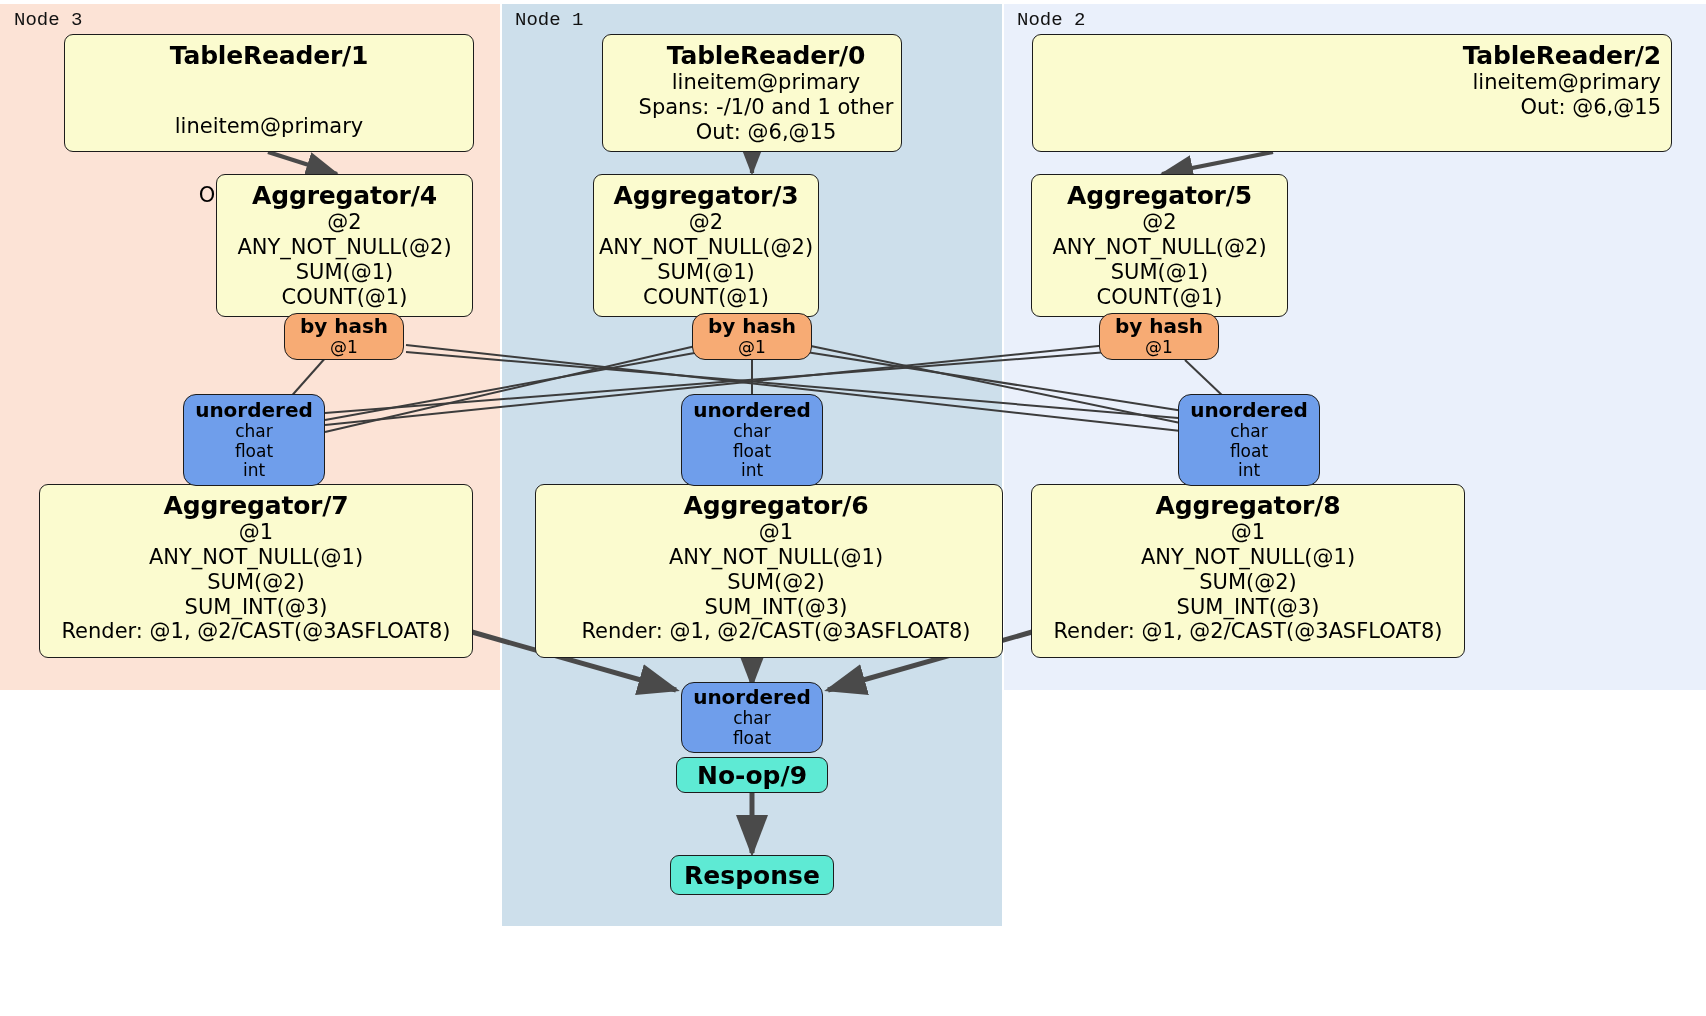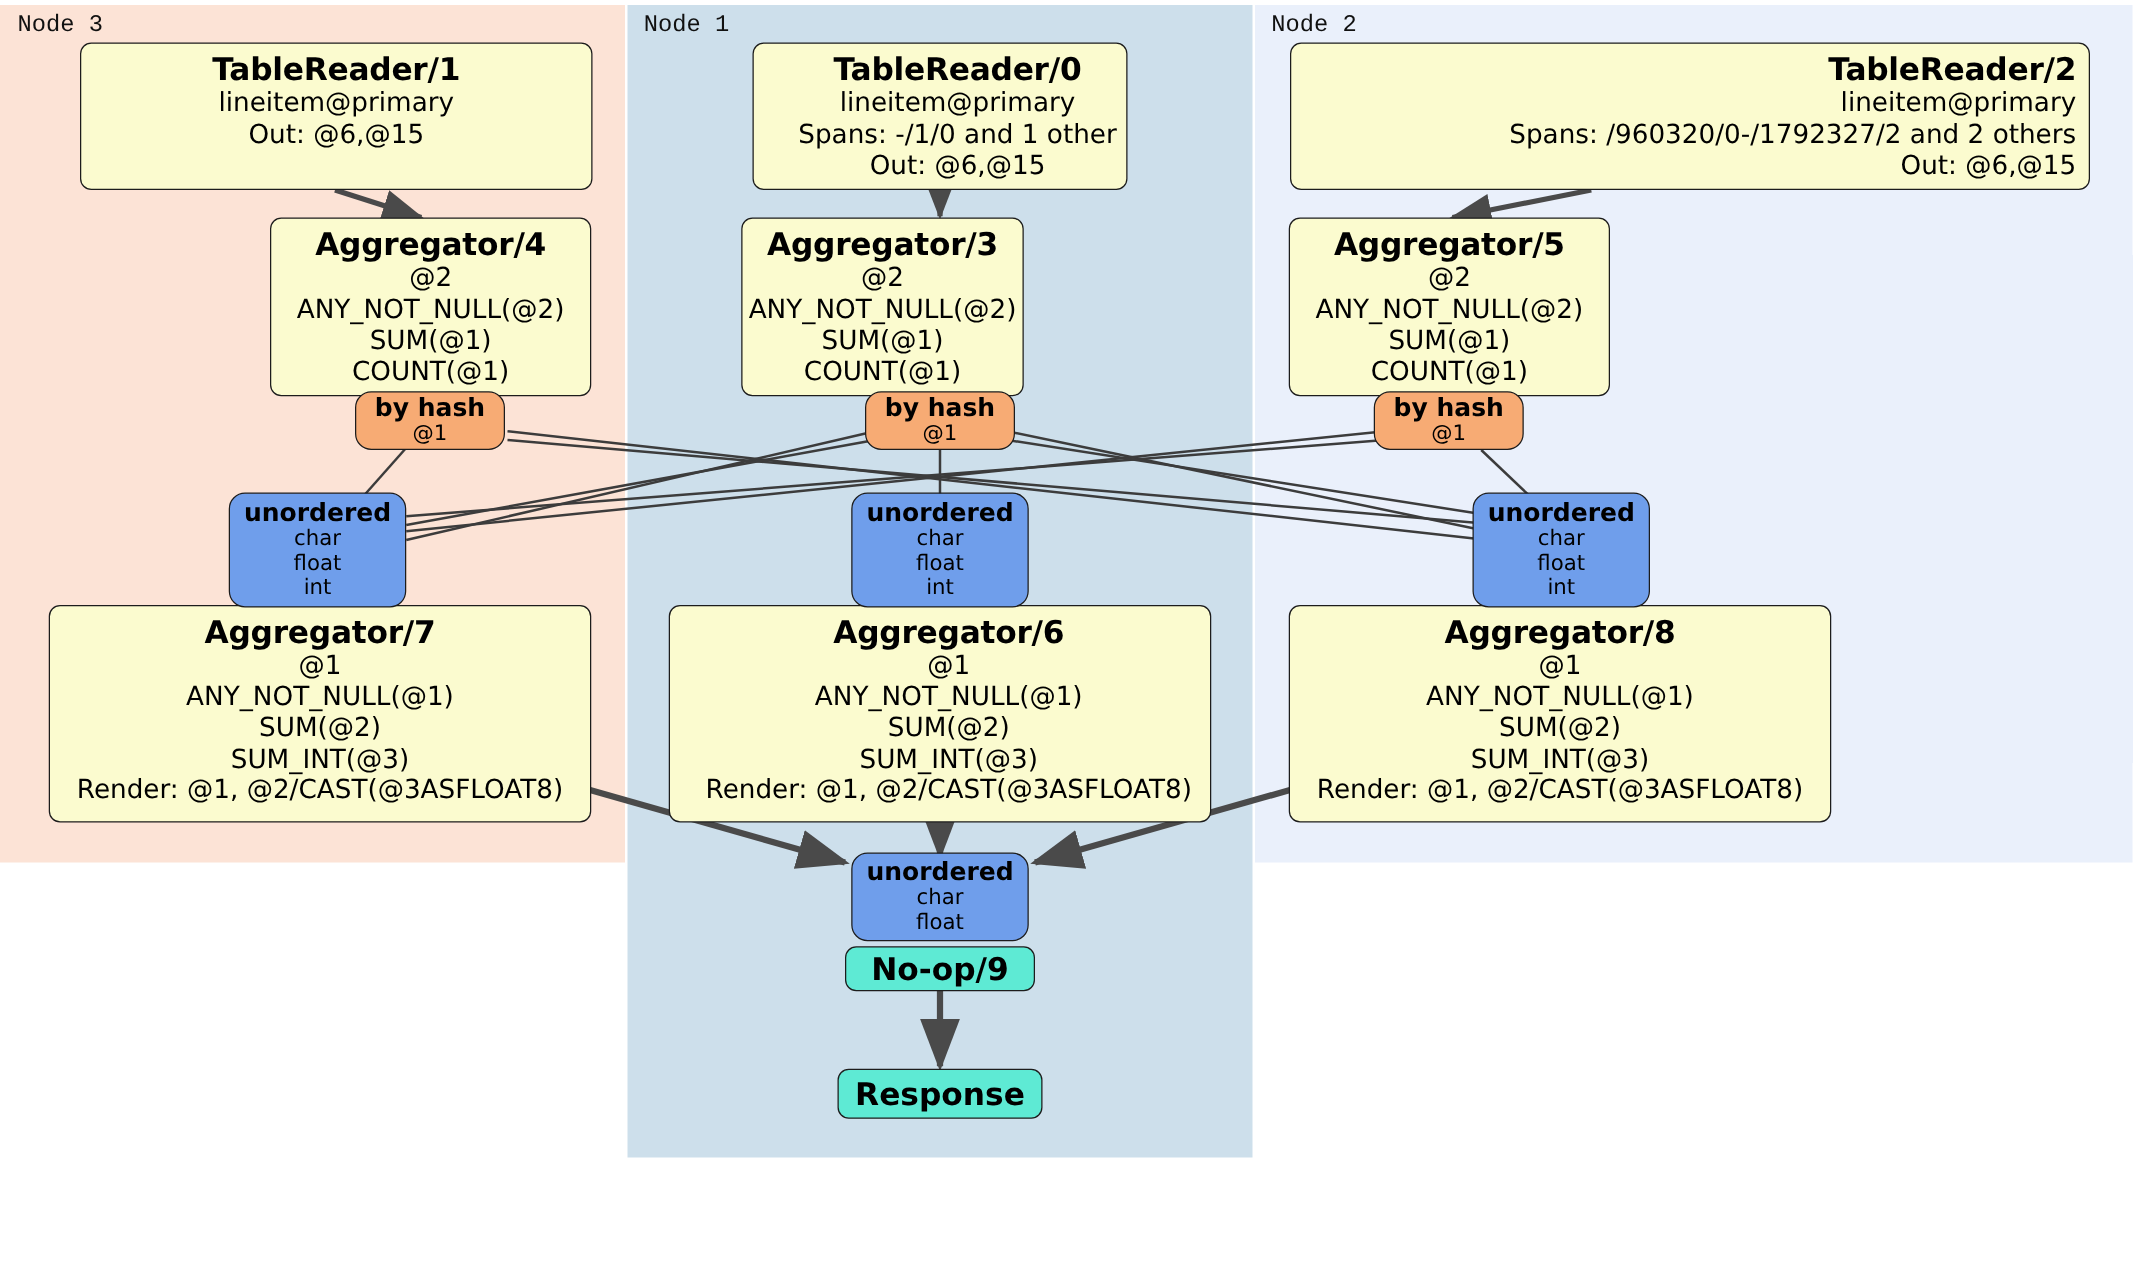--- a/index.html
+++ b/index.html
@@ -110,21 +110,21 @@
       <path d="M472,632 L676,690"></path>
       <path d="M752,659 L752,684"></path>
       <path d="M1032,632 L828,690"></path>
     </g>
 
     <g stroke="#4a4a4a" stroke-width="5" fill="none" marker-end="url(#ahs)">
       <path d="M752,791 L752,853"></path>
     </g>
   </svg>
 
-  <div class="nodebox" style="left:64px;top:34px;width:410px;height:118px;">
+  <div class="nodebox" style="left:64px;top:34px;width:410px;height:118px;gap:44px;">
     <div class="ttl">TableReader/1</div>
     <div class="ln">lineitem@primary</div>
     <div class="ln">Out: @6,@15</div>
   </div>
 
   <div class="nodebox" style="left:216px;top:174px;width:257px;height:143px;">
     <div class="ttl">Aggregator/4</div>
     <div class="ln">@2</div>
     <div class="ln">ANY_NOT_NULL(@2)</div>
     <div class="ln">SUM(@1)</div>
@@ -172,21 +172,21 @@
     <div class="ln">@1</div>
   </div>
 
   <div class="router unord" style="left:681px;top:394px;width:142px;height:92px;">
     <div class="ttl">unordered</div>
     <div class="ln">char</div>
     <div class="ln">float</div>
     <div class="ln">int</div>
   </div>
 
-  <div class="nodebox" style="left:535px;top:484px;width:434px;height:174px;padding-left:24px;">
+  <div class="nodebox" style="left:535px;top:484px;width:468px;height:174px;padding-left:24px;">
     <div class="ttl">Aggregator/6</div>
     <div class="ln">@1</div>
     <div class="ln">ANY_NOT_NULL(@1)</div>
     <div class="ln">SUM(@2)</div>
     <div class="ln">SUM_INT(@3)</div>
     <div class="ln">Render: @1, @2/CAST(@3ASFLOAT8)</div>
   </div>
 
   <div class="router unord" style="left:681px;top:682px;width:142px;height:71px;">
     <div class="ttl">unordered</div>
@@ -198,21 +198,20 @@
     <div class="ttl">No-op/9</div>
   </div>
 
   <div class="small-box" style="left:670px;top:855px;width:164px;height:40px;">
     <div class="ttl">Response</div>
   </div>
 
   <div class="nodebox" style="left:1032px;top:34px;width:640px;height:118px;align-items:flex-end;">
     <div class="ttl">TableReader/2</div>
     <div class="ln">lineitem@primary</div>
-    <div class="ln">Spans: /960320/0-/1792327/2 and 2 others</div>
     <div class="ln">Out: @6,@15</div>
   </div>
 
   <div class="nodebox" style="left:1031px;top:174px;width:257px;height:143px;">
     <div class="ttl">Aggregator/5</div>
     <div class="ln">@2</div>
     <div class="ln">ANY_NOT_NULL(@2)</div>
     <div class="ln">SUM(@1)</div>
     <div class="ln">COUNT(@1)</div>
   </div>

